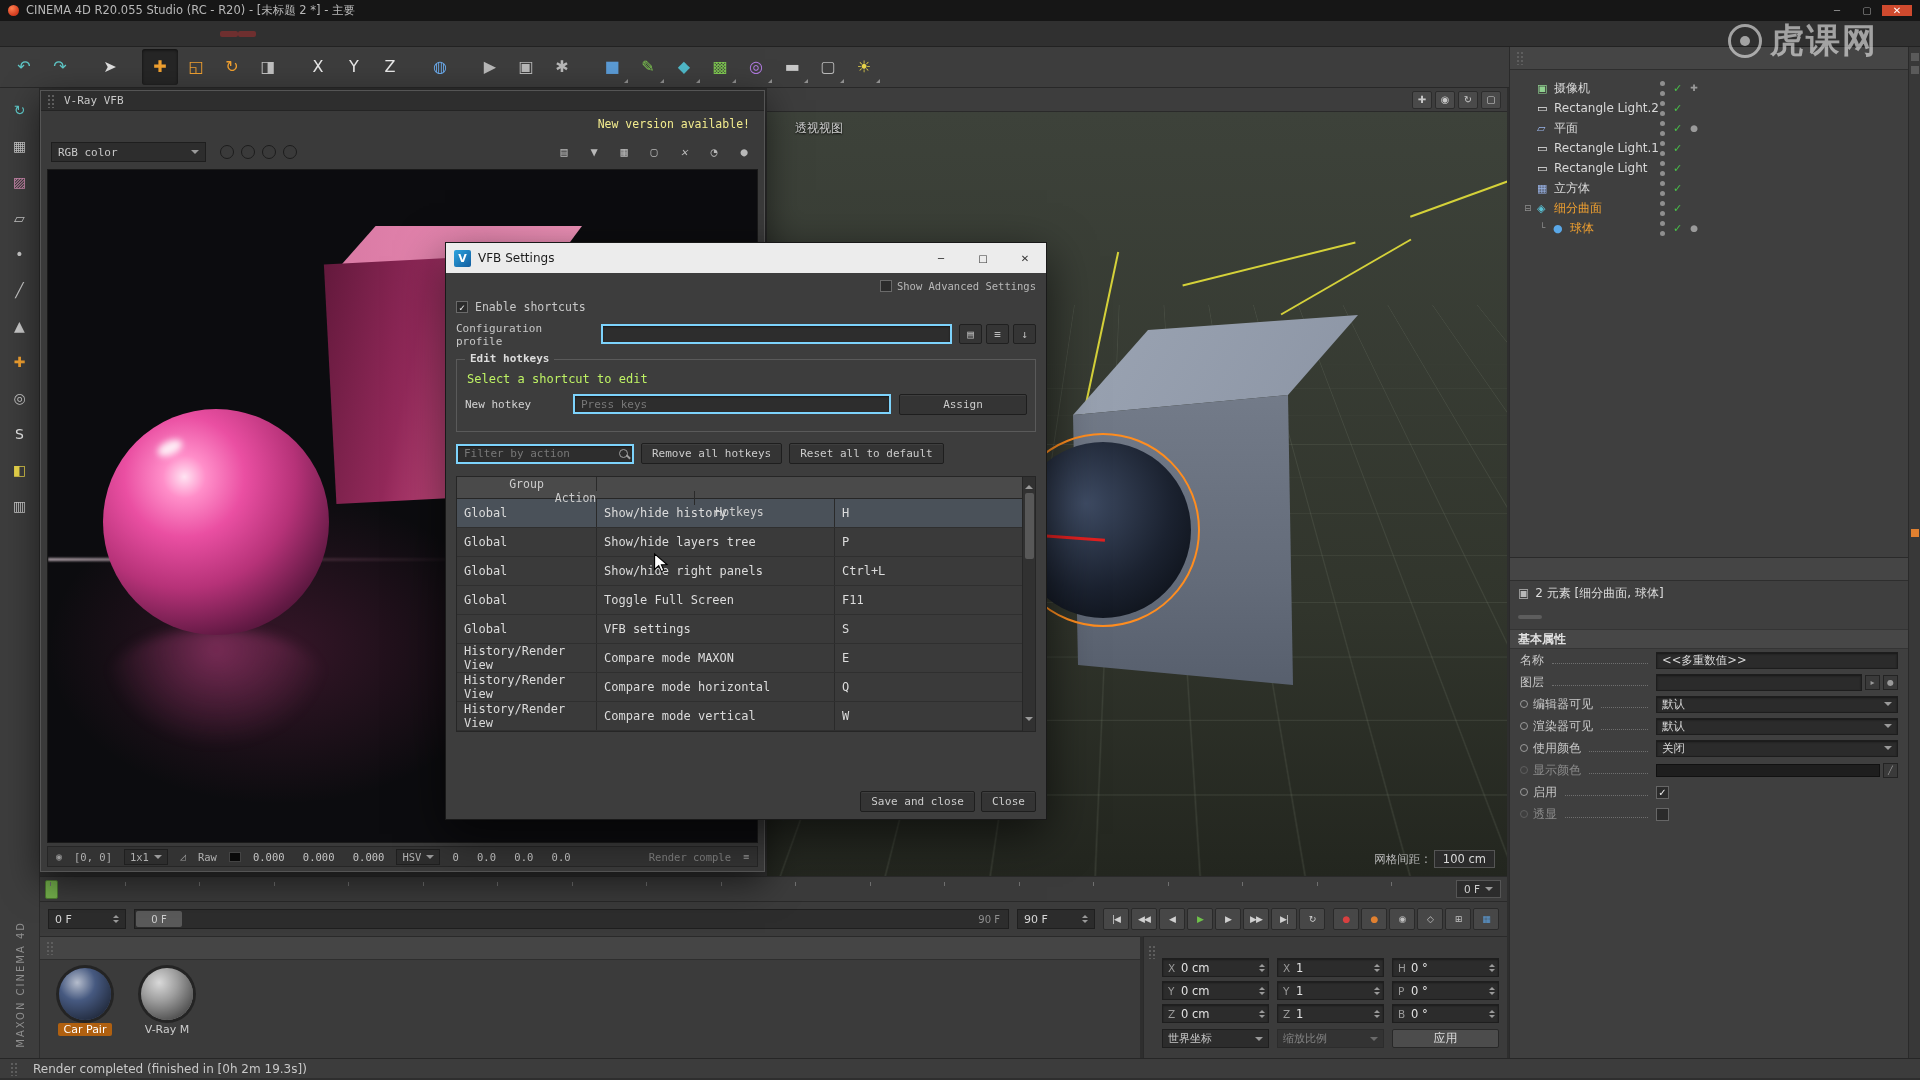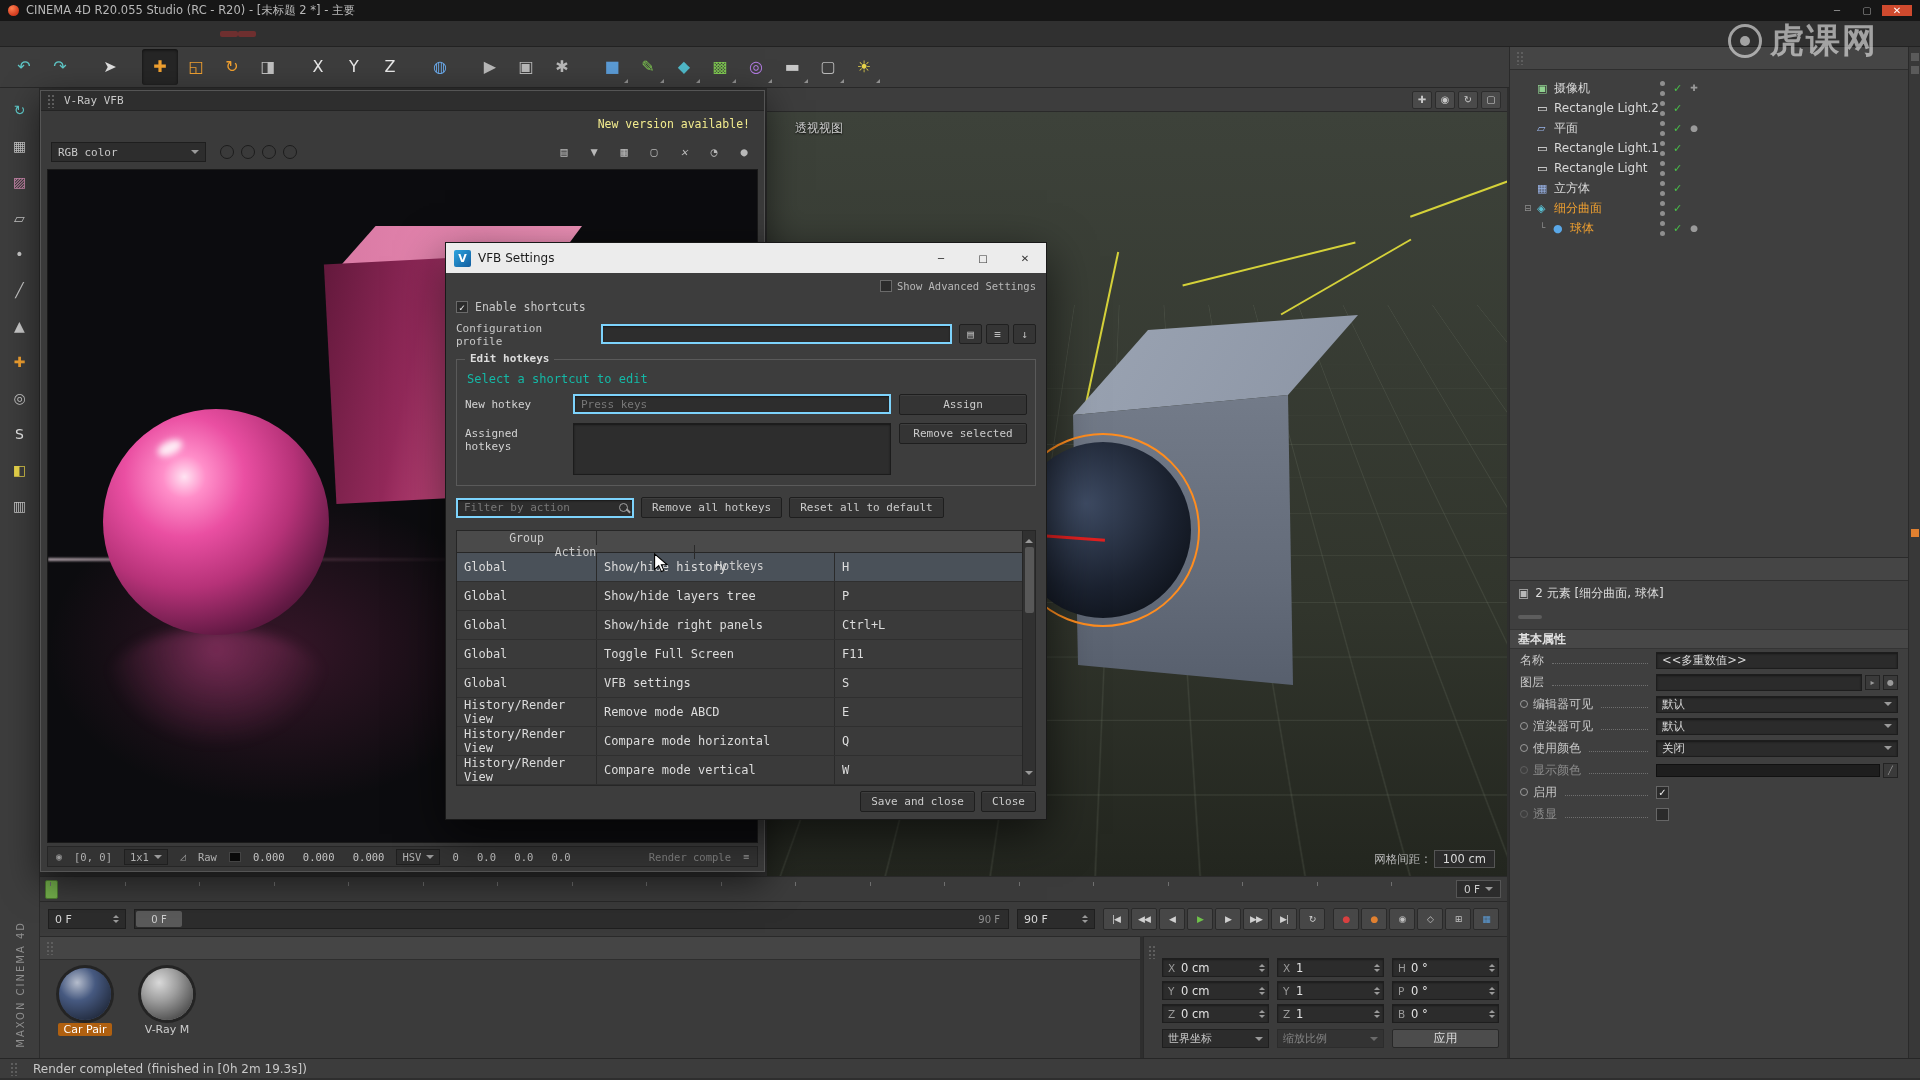--- a/index.html
+++ b/index.html
@@ -201,21 +201,21 @@
   .dlg-row { display:flex; align-items:center; gap:7px; padding:3px 10px; font-size:11.5px; color:#c8c8c8; }
   .dlg-label { flex:none; padding-top:2px; font-size:11px; }
   .dlg-row.config .dlg-label { width:138px; }
   .dlg-input { flex:1; height:20px; background:#2d2d2d; border:2px solid #7dd3fc; box-shadow:inset 0 1px 2px rgba(0,0,0,.5); color:#d8d8d8; font-family:inherit; font-size:11px; padding:0 6px; outline:none; }
   .dlg-input::placeholder { color:#787878; }
   .dlg-iconbtns { display:inline-flex; gap:4px; }
   .dlg-iconbtn { width:23px; height:20px; background:#353535; border:1px solid #202020; color:#bcbcbc; font-size:11px; display:flex; align-items:center; justify-content:center; border-radius:2px; }
   .dlg-btn { height:21px; background:#343434; border:1px solid #1e1e1e; box-shadow:0 1px 0 rgba(255,255,255,.05) inset; color:#cccccc; font-size:11px; display:inline-flex; align-items:center; justify-content:center; padding:0 10px; border-radius:2px; white-space:nowrap; }
   .dlg-group { margin:8px 10px 0; border:1px solid #5a5a5a; position:relative; padding:12px 8px 8px; }
   .dlg-legend { position:absolute; top:-8px; left:8px; background:#3d3d3d; padding:0 5px; font-weight:bold; font-size:11px; color:#dcdcdc; }
-  .dlg-hint { color:#14b8a6; font-size:12px; padding:0 2px 8px; }
+  .dlg-hint { color:#bef264; font-size:12px; padding:0 2px 8px; }
   .dlg-hk-row { display:flex; gap:8px; margin-bottom:8px; align-items:flex-start; }
   .dlg-hk-row .dlg-label { width:100px; font-size:11px; padding-top:4px; }
   .dlg-hk-row .dlg-btn { width:128px; flex:none; }
   .dlg-listbox { flex:1; height:52px; background:#2d2d2d; border:1px solid #1c1c1c; box-shadow:inset 0 1px 2px rgba(0,0,0,.5); }
   .dlg-filterwrap { position:relative; width:178px; flex:none; display:flex; }
   .mag { position:absolute; right:6px; top:5px; width:9px; height:9px; border:1.5px solid #a0a0a0; border-radius:50%; }
   .mag::after { content:""; position:absolute; width:5px; height:1.5px; background:#a0a0a0; transform:rotate(45deg); right:-4px; bottom:-1px; }
   .dlg-table { margin:9px 10px 0; position:relative; border:1px solid #262626; }
   .dlg-thead { display:flex; height:22px; background:#4a4a4a; border-bottom:1px solid #262626;flex-direction:column; }
   .th { font-size:11.5px; color:#cccccc; display:flex; align-items:center; justify-content:center; }
@@ -972,25 +972,20 @@
       </span>
   </div>
   <div class="dlg-group">
     <span class="dlg-legend">Edit hotkeys</span>
     <div class="dlg-hint">Select a shortcut to edit</div>
     <div class="dlg-hk-row">
       <span class="dlg-label">New hotkey</span>
       <input class="dlg-input" placeholder="Press keys" style="">
       <span class="dlg-btn">Assign</span>
     </div>
-    <div class="dlg-hk-row" style="margin-bottom:2px;">
-      <span class="dlg-label">Assigned hotkeys</span>
-      <div class="dlg-listbox"></div>
-      <span class="dlg-btn">Remove selected</span>
-    </div>
   </div>
   <div class="dlg-row" style="margin-top:8px;">
     <span class="dlg-filterwrap">
       <input class="dlg-input" placeholder="Filter by action" style="">
       <i class="mag"></i>
     </span>
     <span class="dlg-btn">Remove all hotkeys</span>
     <span class="dlg-btn">Reset all to default</span>
   </div>
   <div class="dlg-table">
@@ -1021,21 +1016,21 @@
         <span class="td a">Toggle Full Screen</span>
         <span class="td h">F11</span>
       </div>
         <div class="dlg-tr">
         <span class="td g">Global</span>
         <span class="td a">VFB settings</span>
         <span class="td h">S</span>
       </div>
         <div class="dlg-tr">
         <span class="td g">History/Render View</span>
-        <span class="td a">Remove mode ABCD</span>
+        <span class="td a">Compare mode MAXON</span>
         <span class="td h">E</span>
       </div>
         <div class="dlg-tr">
         <span class="td g">History/Render View</span>
         <span class="td a">Compare mode horizontal</span>
         <span class="td h">Q</span>
       </div>
         <div class="dlg-tr">
         <span class="td g">History/Render View</span>
         <span class="td a">Compare mode vertical</span>

